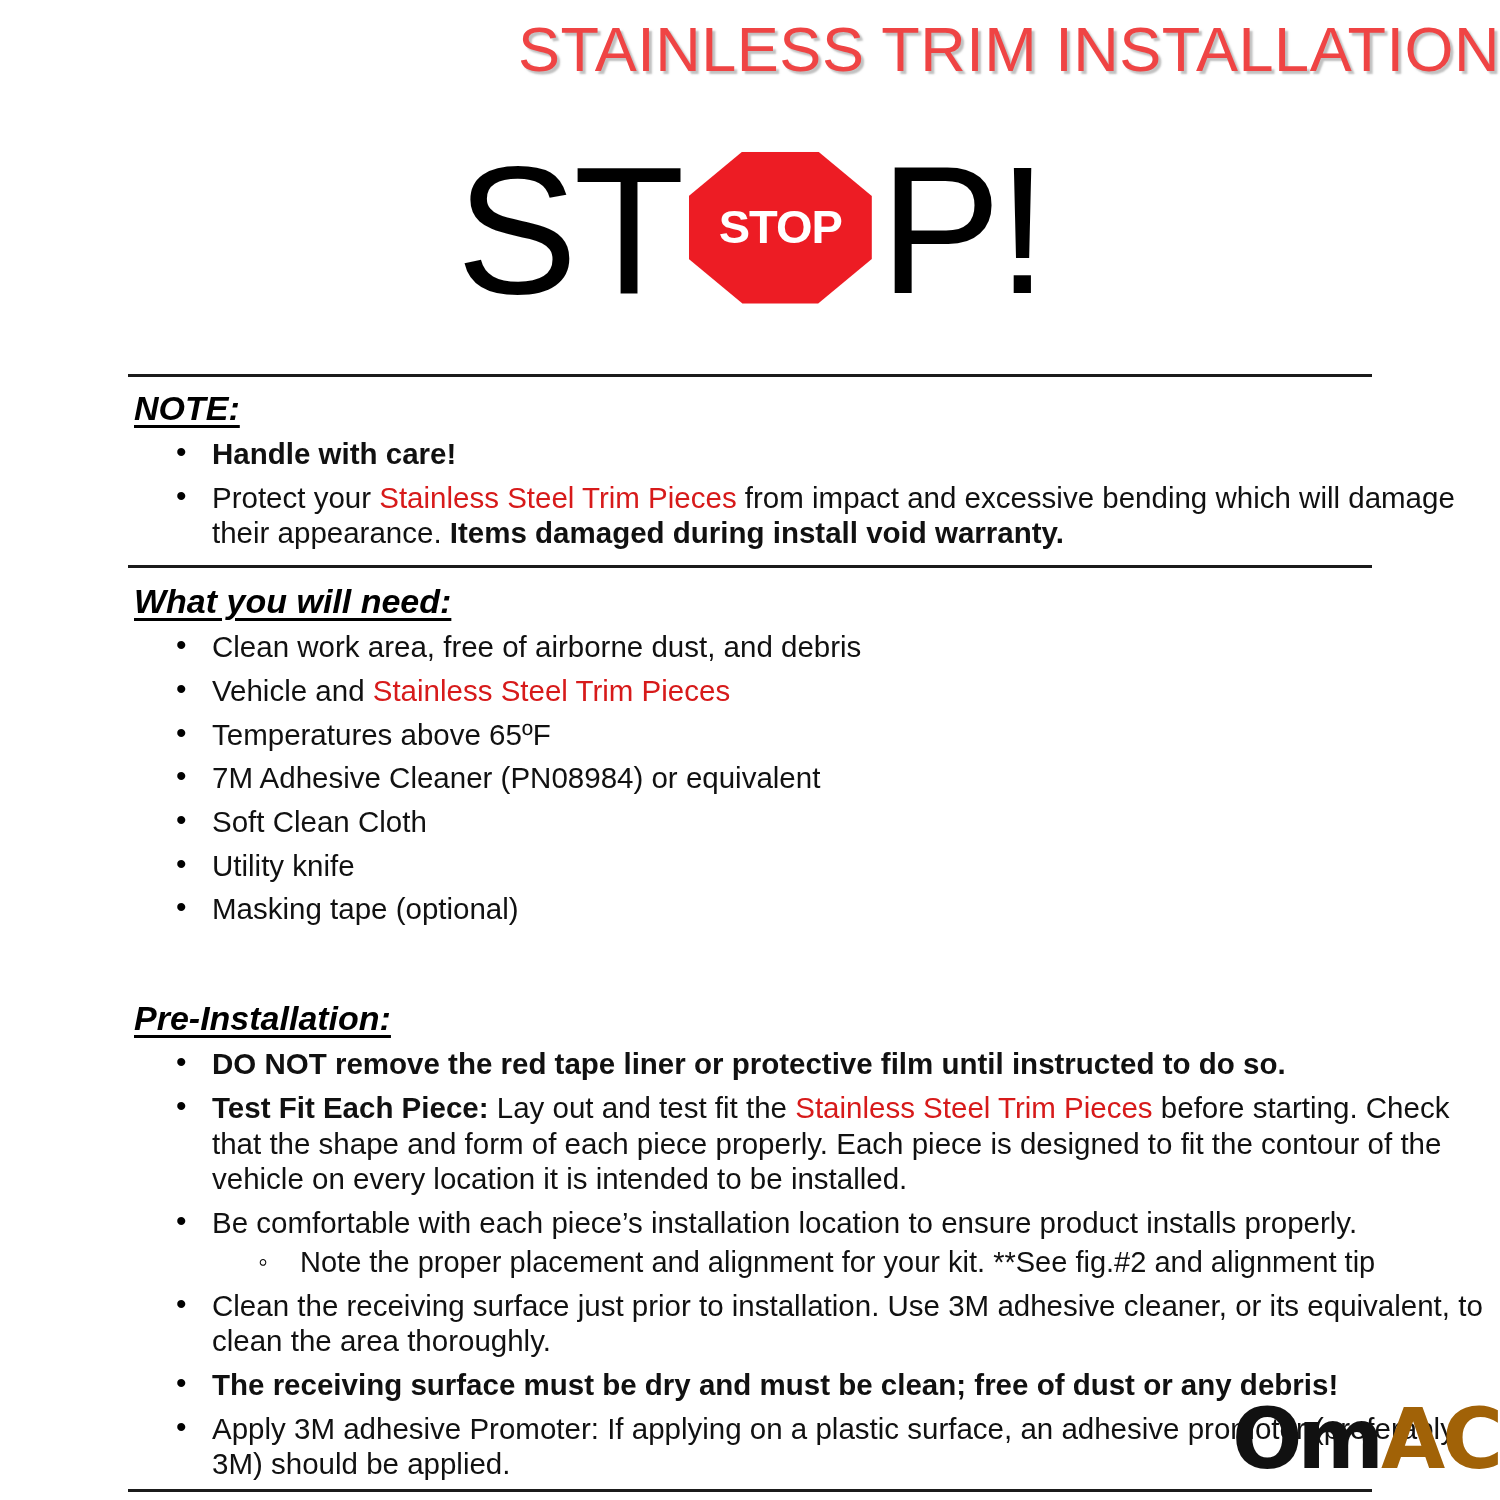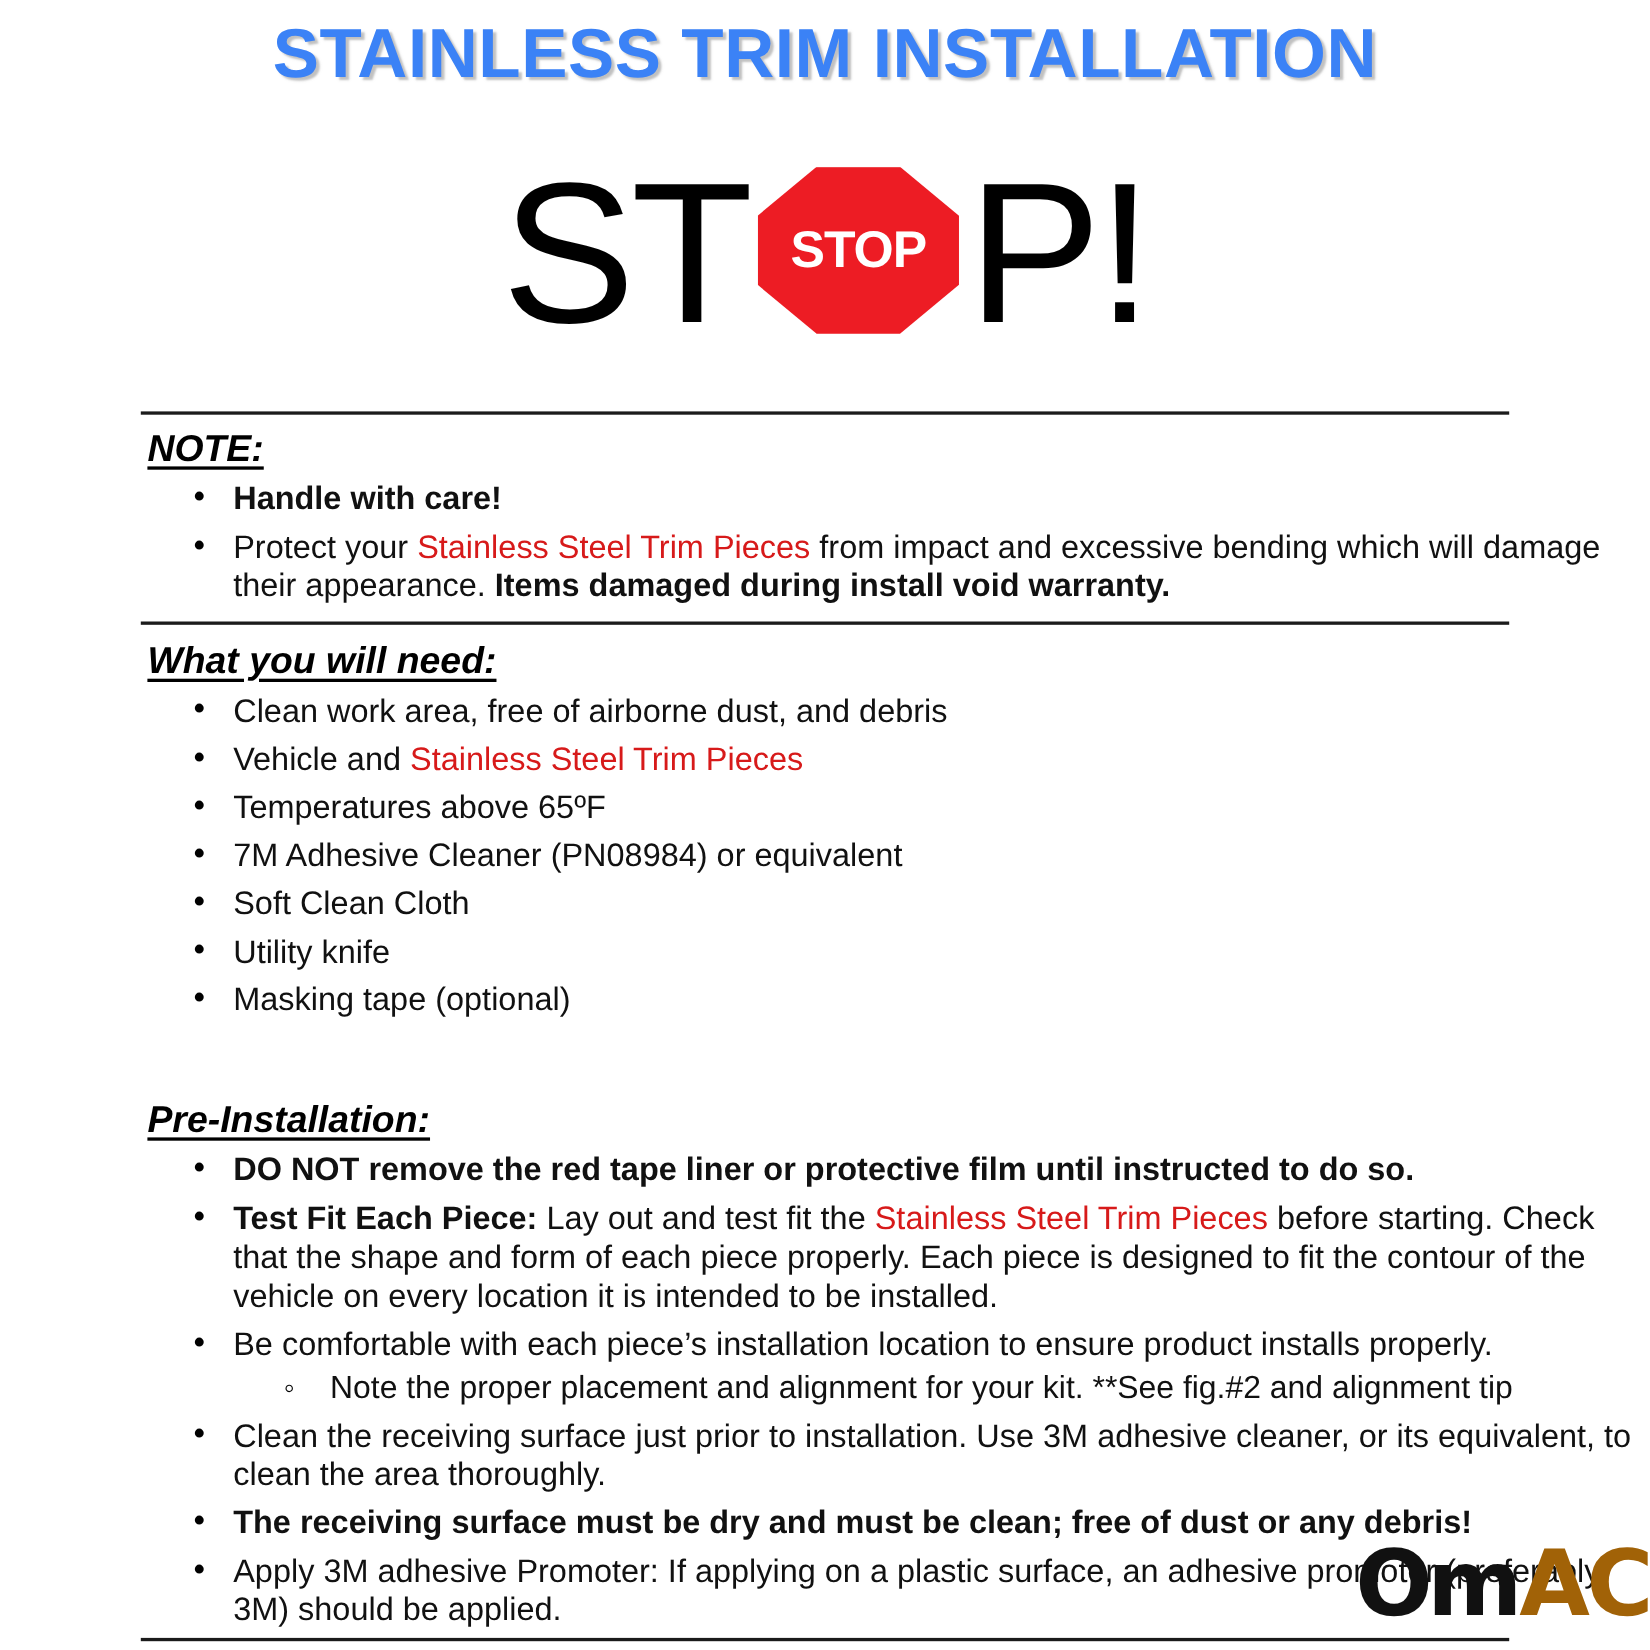--- a/index.html
+++ b/index.html
@@ -11,27 +11,27 @@
     width: 1500px;
     height: 1500px;
     font-family: "Liberation Sans", sans-serif;
     color: #000000;
     overflow: hidden;
     position: relative;
   }
 
   
   .doc-title {
-    text-align: center;
+    text-align: right;
     font-size: 63px;
-    font-weight: 700;
+    font-weight: 400;
     letter-spacing: 0.5px;
     line-height: 1;
     padding-top: 18px;
-    color: #3b82f6;
+    color: #ef4444;
     text-shadow: 3px 3px 2px rgba(140,140,140,0.55);
     white-space: nowrap;
   }
 
   
   .stop-logo-wrap {
     margin-top: 62px;
     height: 175px;
     display: flex;
     align-items: center;

